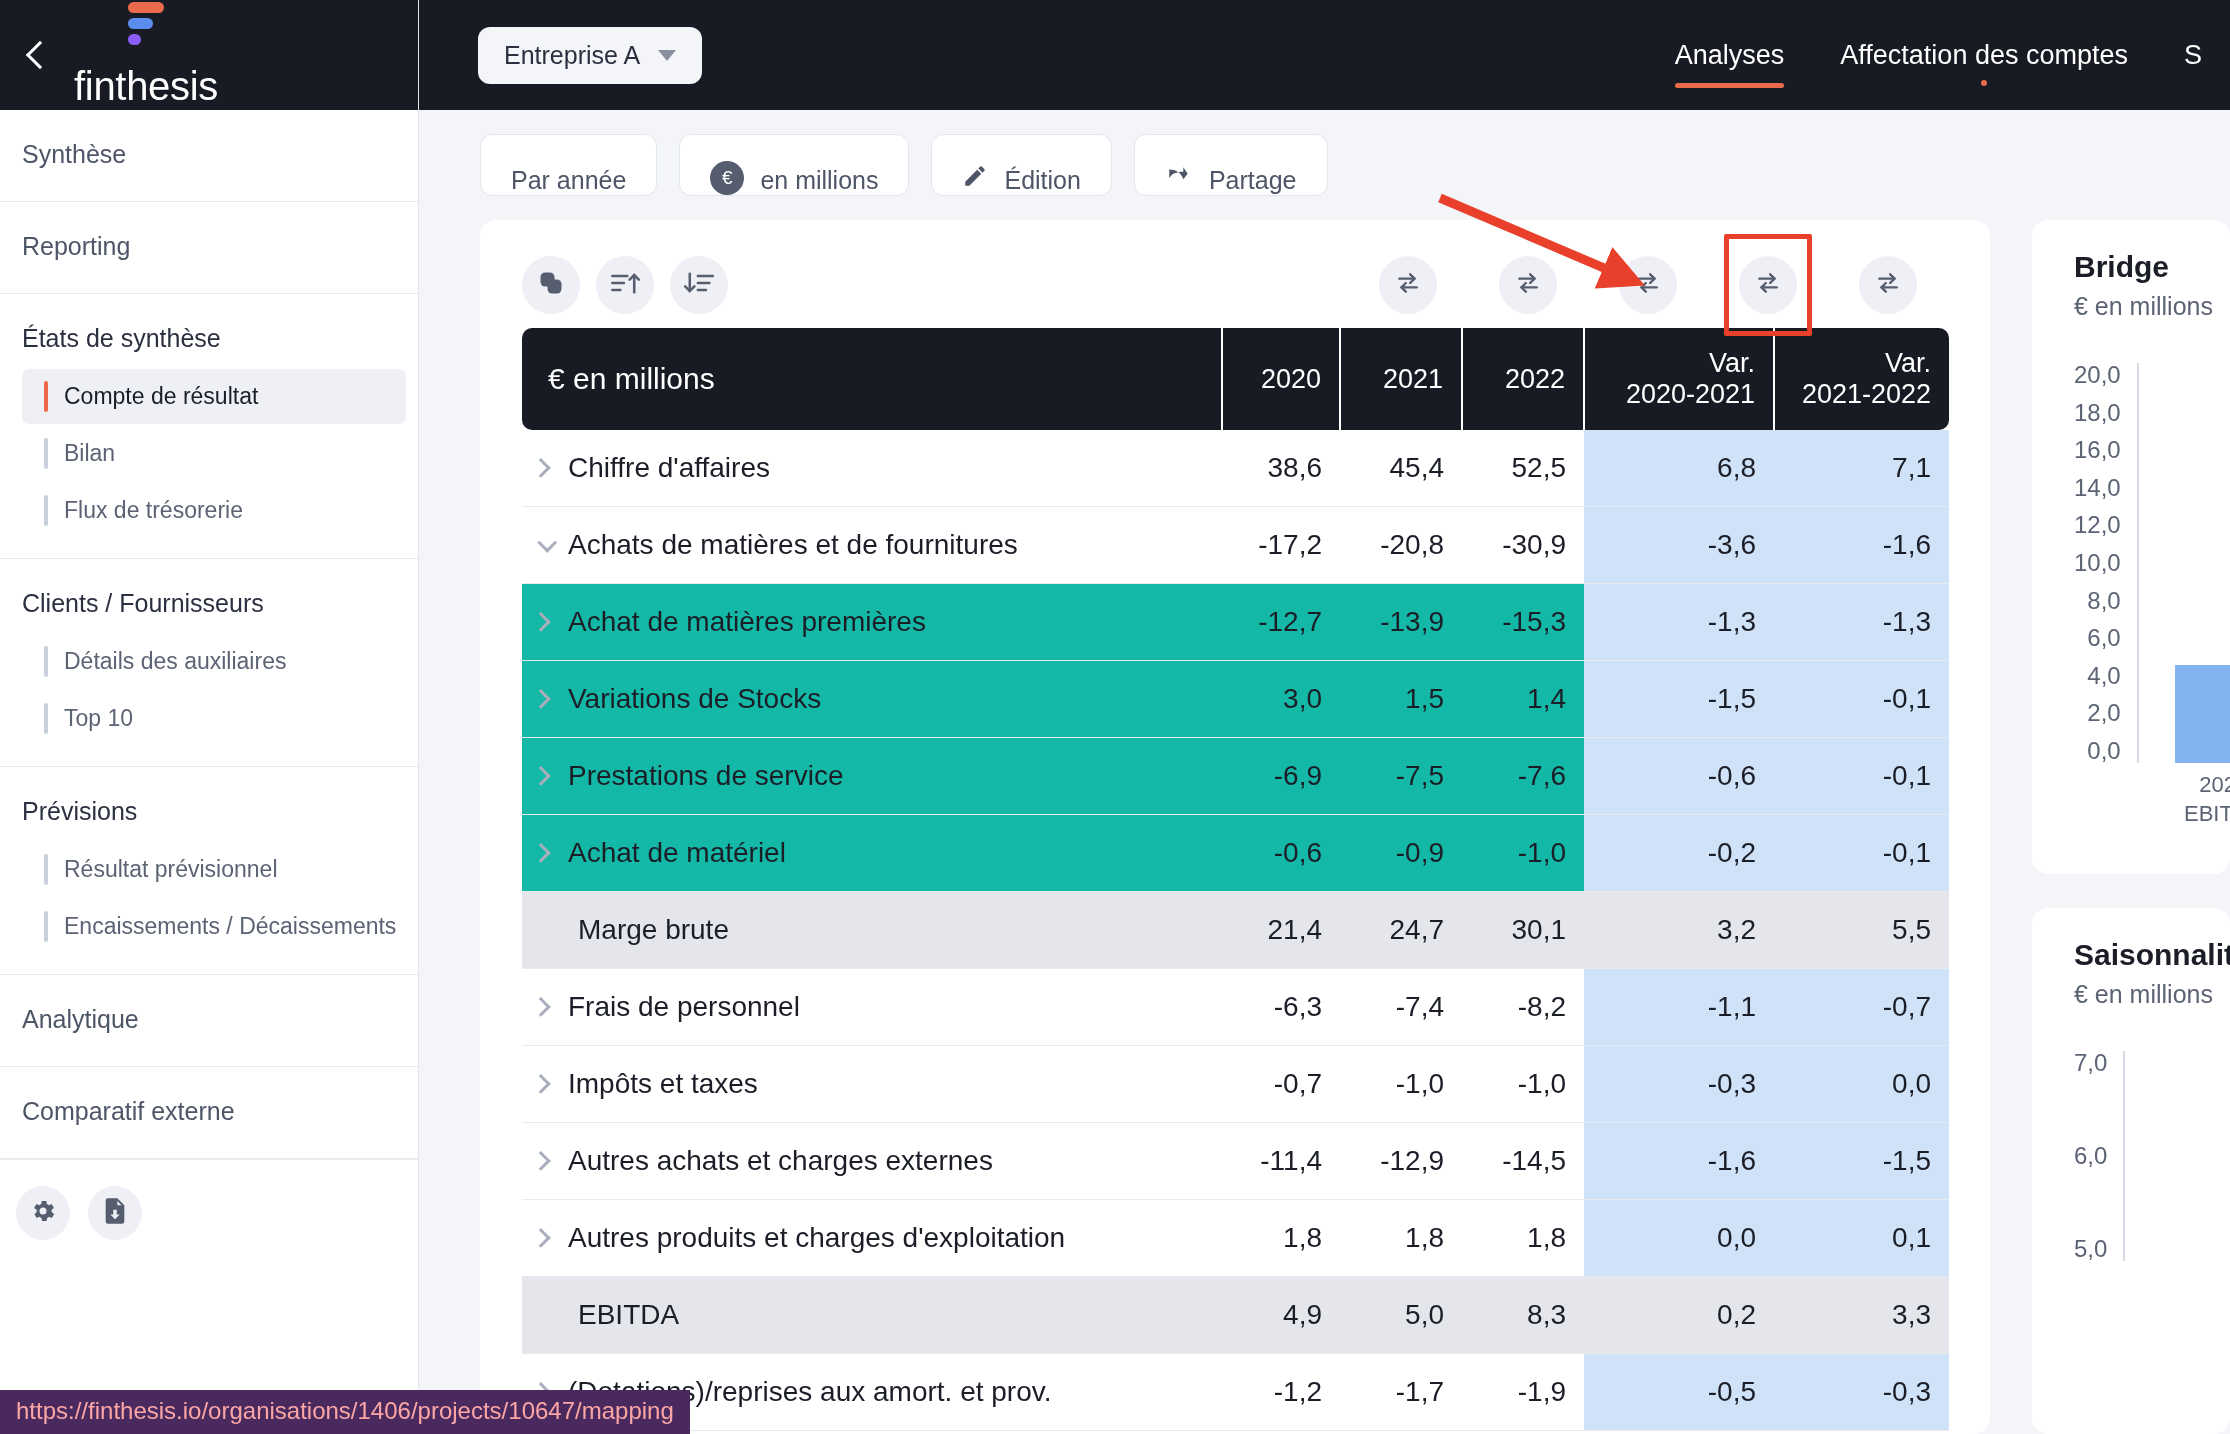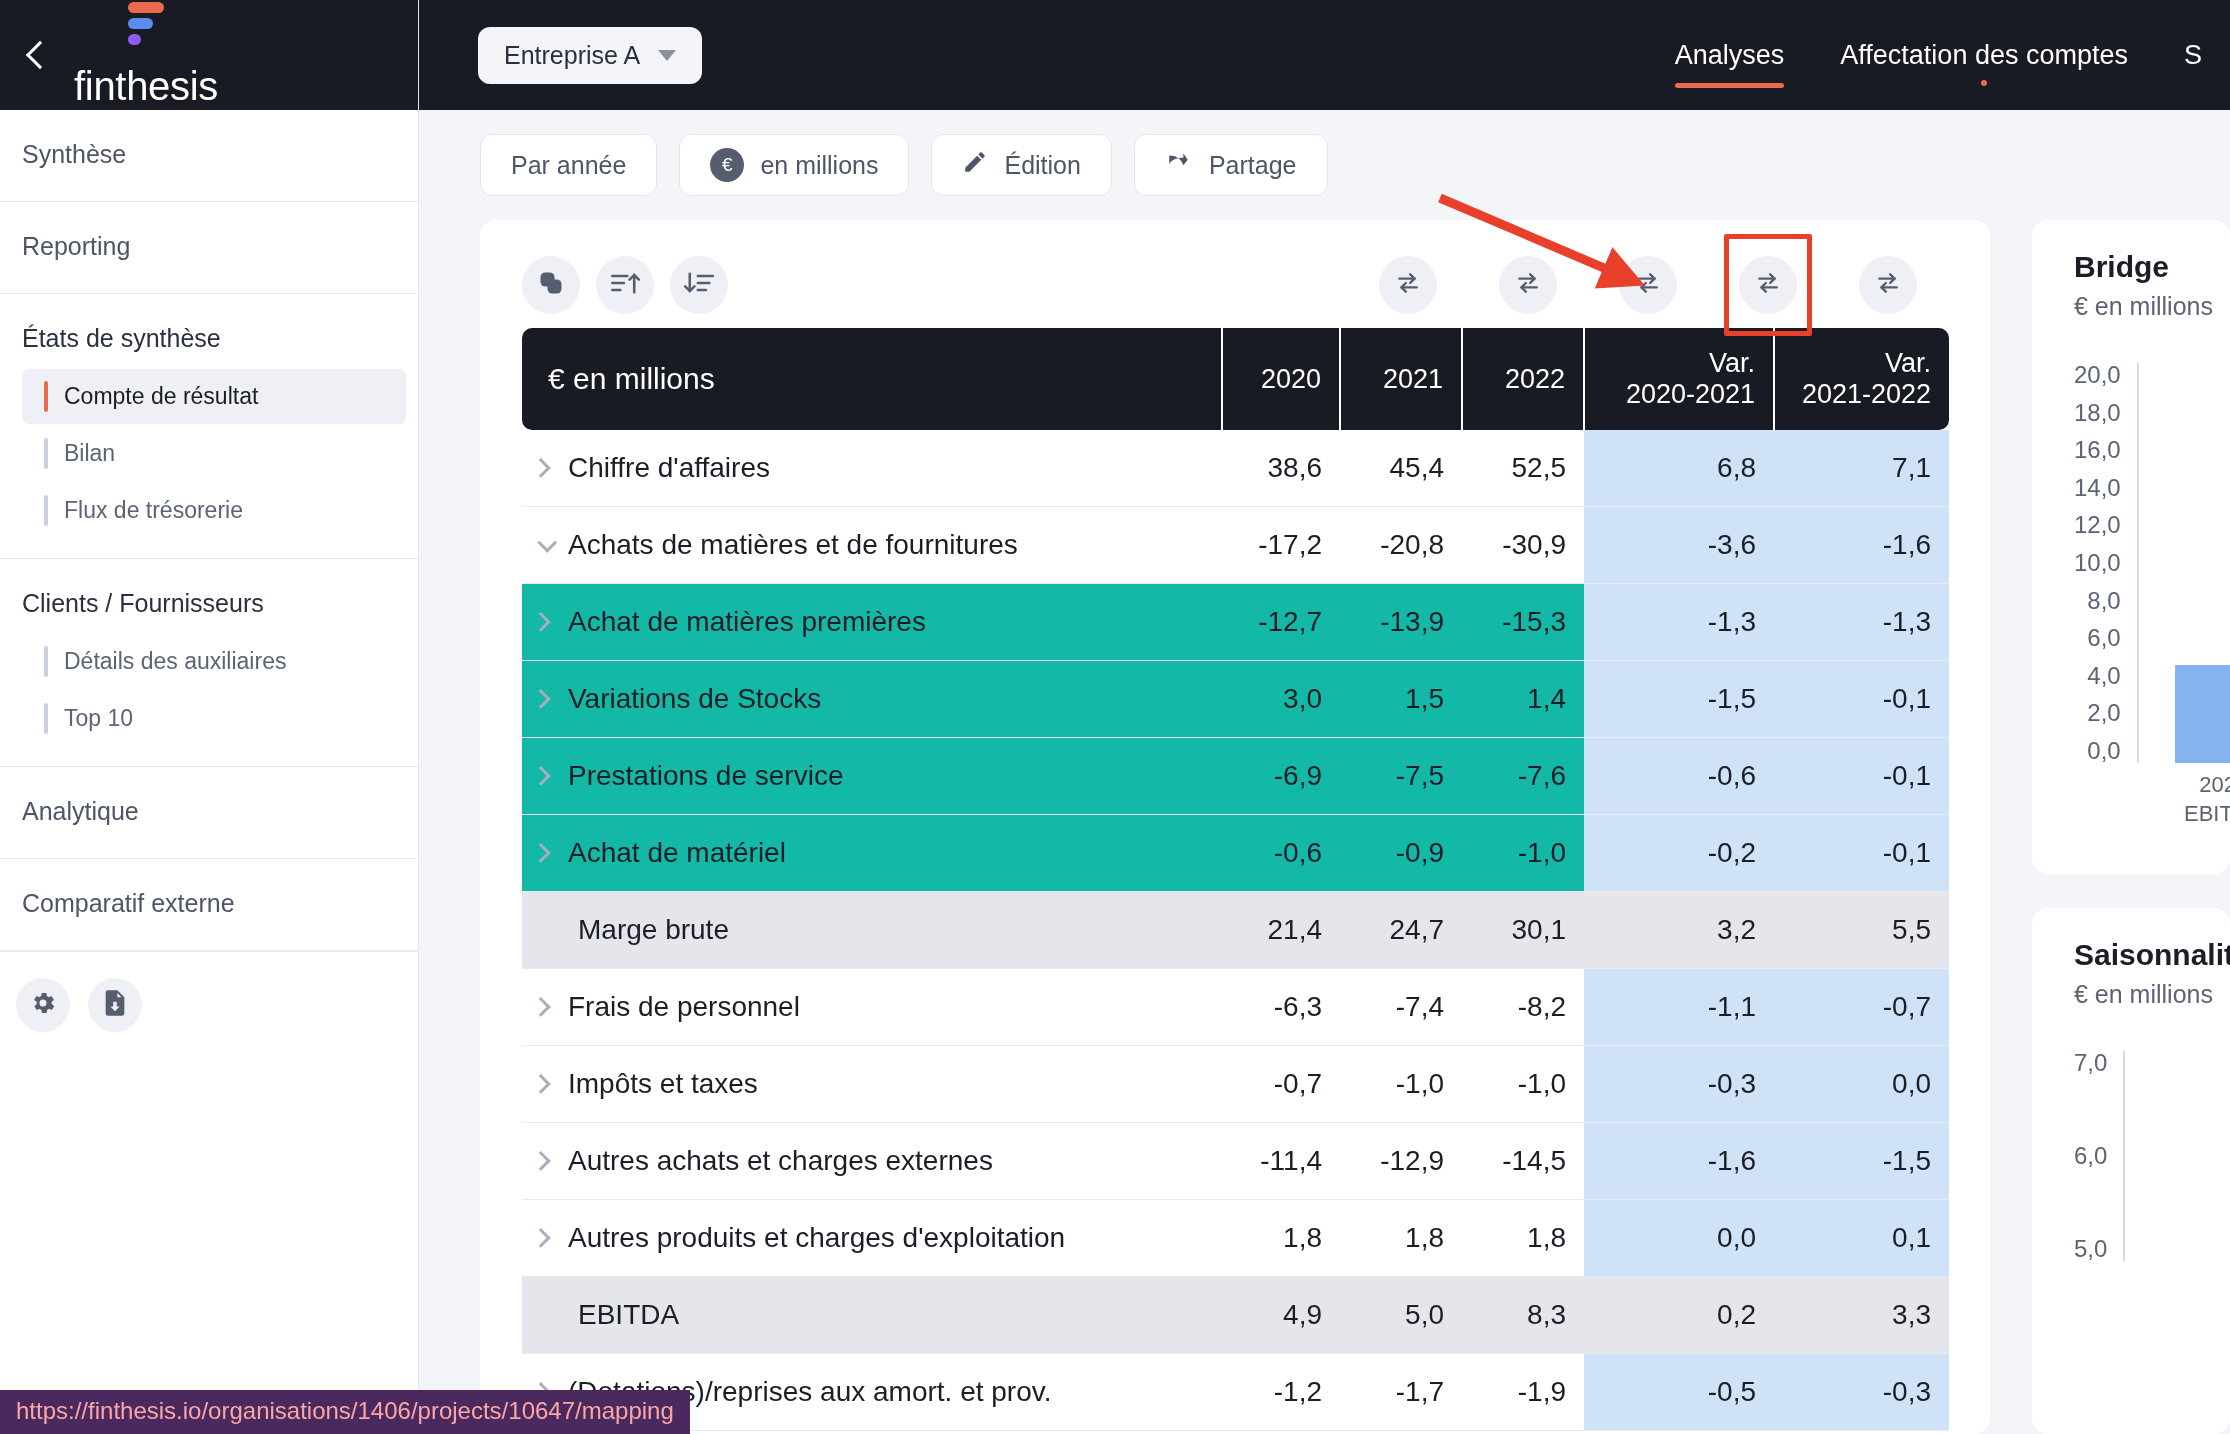--- a/index.html
+++ b/index.html
@@ -99,21 +99,21 @@
     content: ""; position: absolute; left: 50%; bottom: 24px; transform: translateX(-50%);
     width: 6px; height: 6px; border-radius: 50%; background: #ec6a4c;
   }
 
   .toolbar {
     height: 110px; display: flex; align-items: center; gap: 22px;
     padding-left: 62px; background: #f4f5f9;
   }
   .tool-btn {
     background: #ffffff; border: 1px solid #e3e6ee; border-radius: 12px;
-    height: 62px; padding: 0 30px; display: flex; align-items: center; gap: 16px;
+    height: 62px; padding: 0 30px; display: flex; align-items: flex-end; gap: 16px;
     font-size: 25px; color: #4d5567; cursor: pointer; white-space: nowrap;
   }
   .euro-badge {
     width: 34px; height: 34px; border-radius: 50%; background: #555d6e;
     color: #fff; font-size: 19px; display: flex; align-items: center; justify-content: center;
   }
 
   .content { flex: 1; display: flex; gap: 42px; padding: 0 0 0 62px; min-height: 0; }
 
   
@@ -235,20 +235,25 @@
       <div class="nav-group">
         <div class="nav-head bold">États de synthèse</div>
         <div class="nav-sub active">Compte de résultat</div>
         <div class="nav-sub">Bilan</div>
         <div class="nav-sub">Flux de trésorerie</div>
       </div>
       <div class="nav-group">
         <div class="nav-head bold">Clients / Fournisseurs</div>
         <div class="nav-sub">Détails des auxiliaires</div>
         <div class="nav-sub">Top 10</div>
+      </div>
+      <div class="nav-group">
+        <div class="nav-head bold">Prévisions</div>
+        <div class="nav-sub">Résultat prévisionnel</div>
+        <div class="nav-sub">Encaissements / Décaissements</div>
       </div>
       <div class="nav-group">
         <div class="nav-head">Analytique</div>
       </div>
       <div class="nav-group">
         <div class="nav-head">Comparatif externe</div>
       </div>
     </nav>
 
     <div class="sidebar-footer">

